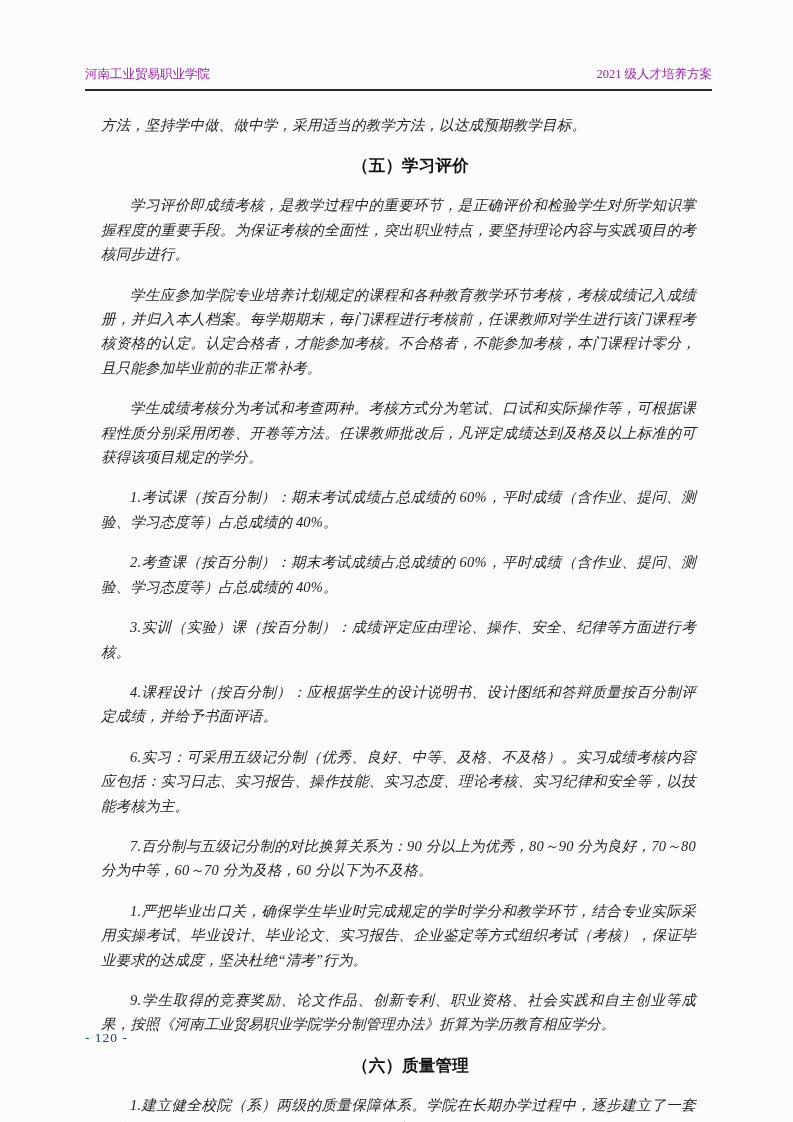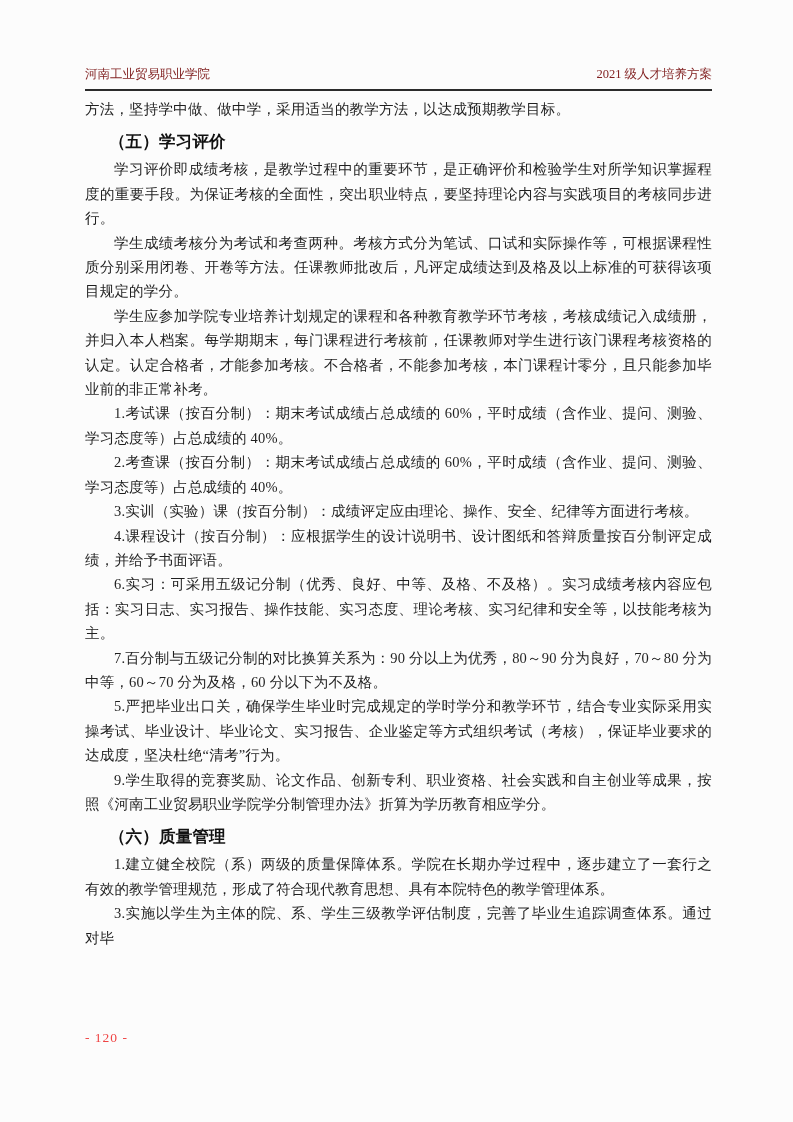--- a/index.html
+++ b/index.html
@@ -20,89 +20,90 @@
   }
   .page-header {
     position: absolute;
     top: 66px;
     left: 85px;
     width: 627px;
     display: flex;
     justify-content: space-between;
     align-items: flex-end;
     font-size: 12.5px;
-    color: #7f1d1d;
+    color: #a21caf;
     padding-bottom: 6px;
     border-bottom: 2px solid #2b2b2b;
   }
   .page-header .h-left,
   .page-header .h-right {
     white-space: nowrap;
   }
   .doc-body {
     position: absolute;
     top: 97px;
     left: 85px;
     width: 627px;
     text-align: justify;
     font-size: 14.5px;
     line-height: 24.4px;
     letter-spacing: 0.2px;
   }
   .doc-body p.para {
-    margin: 0;
+    margin: 16px;
     text-indent: 2em;
+    font-style: italic;
   }
   .doc-body p.para.no-indent {
     text-indent: 0;
   }
   .doc-body h3.section-heading {
     margin: 8px 0 4px 0;
     font-family: "Liberation Sans", "DejaVu Sans", sans-serif;
     font-weight: bold;
     font-size: 16.5px;
     line-height: 24px;
     color: #111;
     text-indent: 1.45em;
-    text-align: left;
+    text-align: center;
   }
   .page-number {
     position: absolute;
     left: 85px;
     top: 1030px;
     font-size: 13.5px;
-    color: #ef4444;
+    color: #0c4a6e;
     letter-spacing: 1px;
     white-space: pre;
   }
 </style>
 </head>
 <body>
 
 <div class="page">
 
   <div class="page-header">
     <span class="h-left">河南工业贸易职业学院</span>
     <span class="h-right">2021 级人才培养方案</span>
   </div>
 
   <div class="doc-body">
 
   <p class="para no-indent">方法，坚持学中做、做中学，采用适当的教学方法，以达成预期教学目标。</p>
       <h3 class="section-heading">（五）学习评价</h3>
       <p class="para">学习评价即成绩考核，是教学过程中的重要环节，是正确评价和检验学生对所学知识掌握程度的重要手段。为保证考核的全面性，突出职业特点，要坚持理论内容与实践项目的考核同步进行。</p>
+      <p class="para">学生应参加学院专业培养计划规定的课程和各种教育教学环节考核，考核成绩记入成绩册，并归入本人档案。每学期期末，每门课程进行考核前，任课教师对学生进行该门课程考核资格的认定。认定合格者，才能参加考核。不合格者，不能参加考核，本门课程计零分，且只能参加毕业前的非正常补考。</p>
       <p class="para">学生成绩考核分为考试和考查两种。考核方式分为笔试、口试和实际操作等，可根据课程性质分别采用闭卷、开卷等方法。任课教师批改后，凡评定成绩达到及格及以上标准的可获得该项目规定的学分。</p>
-      <p class="para">学生应参加学院专业培养计划规定的课程和各种教育教学环节考核，考核成绩记入成绩册，并归入本人档案。每学期期末，每门课程进行考核前，任课教师对学生进行该门课程考核资格的认定。认定合格者，才能参加考核。不合格者，不能参加考核，本门课程计零分，且只能参加毕业前的非正常补考。</p>
       <p class="para">1.考试课（按百分制）：期末考试成绩占总成绩的 60%，平时成绩（含作业、提问、测验、学习态度等）占总成绩的 40%。</p>
       <p class="para">2.考查课（按百分制）：期末考试成绩占总成绩的 60%，平时成绩（含作业、提问、测验、学习态度等）占总成绩的 40%。</p>
       <p class="para">3.实训（实验）课（按百分制）：成绩评定应由理论、操作、安全、纪律等方面进行考核。</p>
       <p class="para">4.课程设计（按百分制）：应根据学生的设计说明书、设计图纸和答辩质量按百分制评定成绩，并给予书面评语。</p>
       <p class="para">6.实习：可采用五级记分制（优秀、良好、中等、及格、不及格）。实习成绩考核内容应包括：实习日志、实习报告、操作技能、实习态度、理论考核、实习纪律和安全等，以技能考核为主。</p>
       <p class="para">7.百分制与五级记分制的对比换算关系为：90 分以上为优秀，80～90 分为良好，70～80 分为中等，60～70 分为及格，60 分以下为不及格。</p>
-      <p class="para">5.严把毕业出口关，确保学生毕业时完成规定的学时学分和教学环节，结合专业实际采用实操考试、毕业设计、毕业论文、实习报告、企业鉴定等方式组织考试（考核），保证毕业要求的达成度，坚决杜绝“清考”行为。</p>
+      <p class="para">1.严把毕业出口关，确保学生毕业时完成规定的学时学分和教学环节，结合专业实际采用实操考试、毕业设计、毕业论文、实习报告、企业鉴定等方式组织考试（考核），保证毕业要求的达成度，坚决杜绝“清考”行为。</p>
       <p class="para">9.学生取得的竞赛奖励、论文作品、创新专利、职业资格、社会实践和自主创业等成果，按照《河南工业贸易职业学院学分制管理办法》折算为学历教育相应学分。</p>
       <h3 class="section-heading">（六）质量管理</h3>
       <p class="para">1.建立健全校院（系）两级的质量保障体系。学院在长期办学过程中，逐步建立了一套行之有效的教学管理规范，形成了符合现代教育思想、具有本院特色的教学管理体系。</p>
       <p class="para">3.实施以学生为主体的院、系、学生三级教学评估制度，完善了毕业生追踪调查体系。通过对毕</p>
     </div>
 
   <div class="page-number">- 120 -</div>
 
 </div>
 

